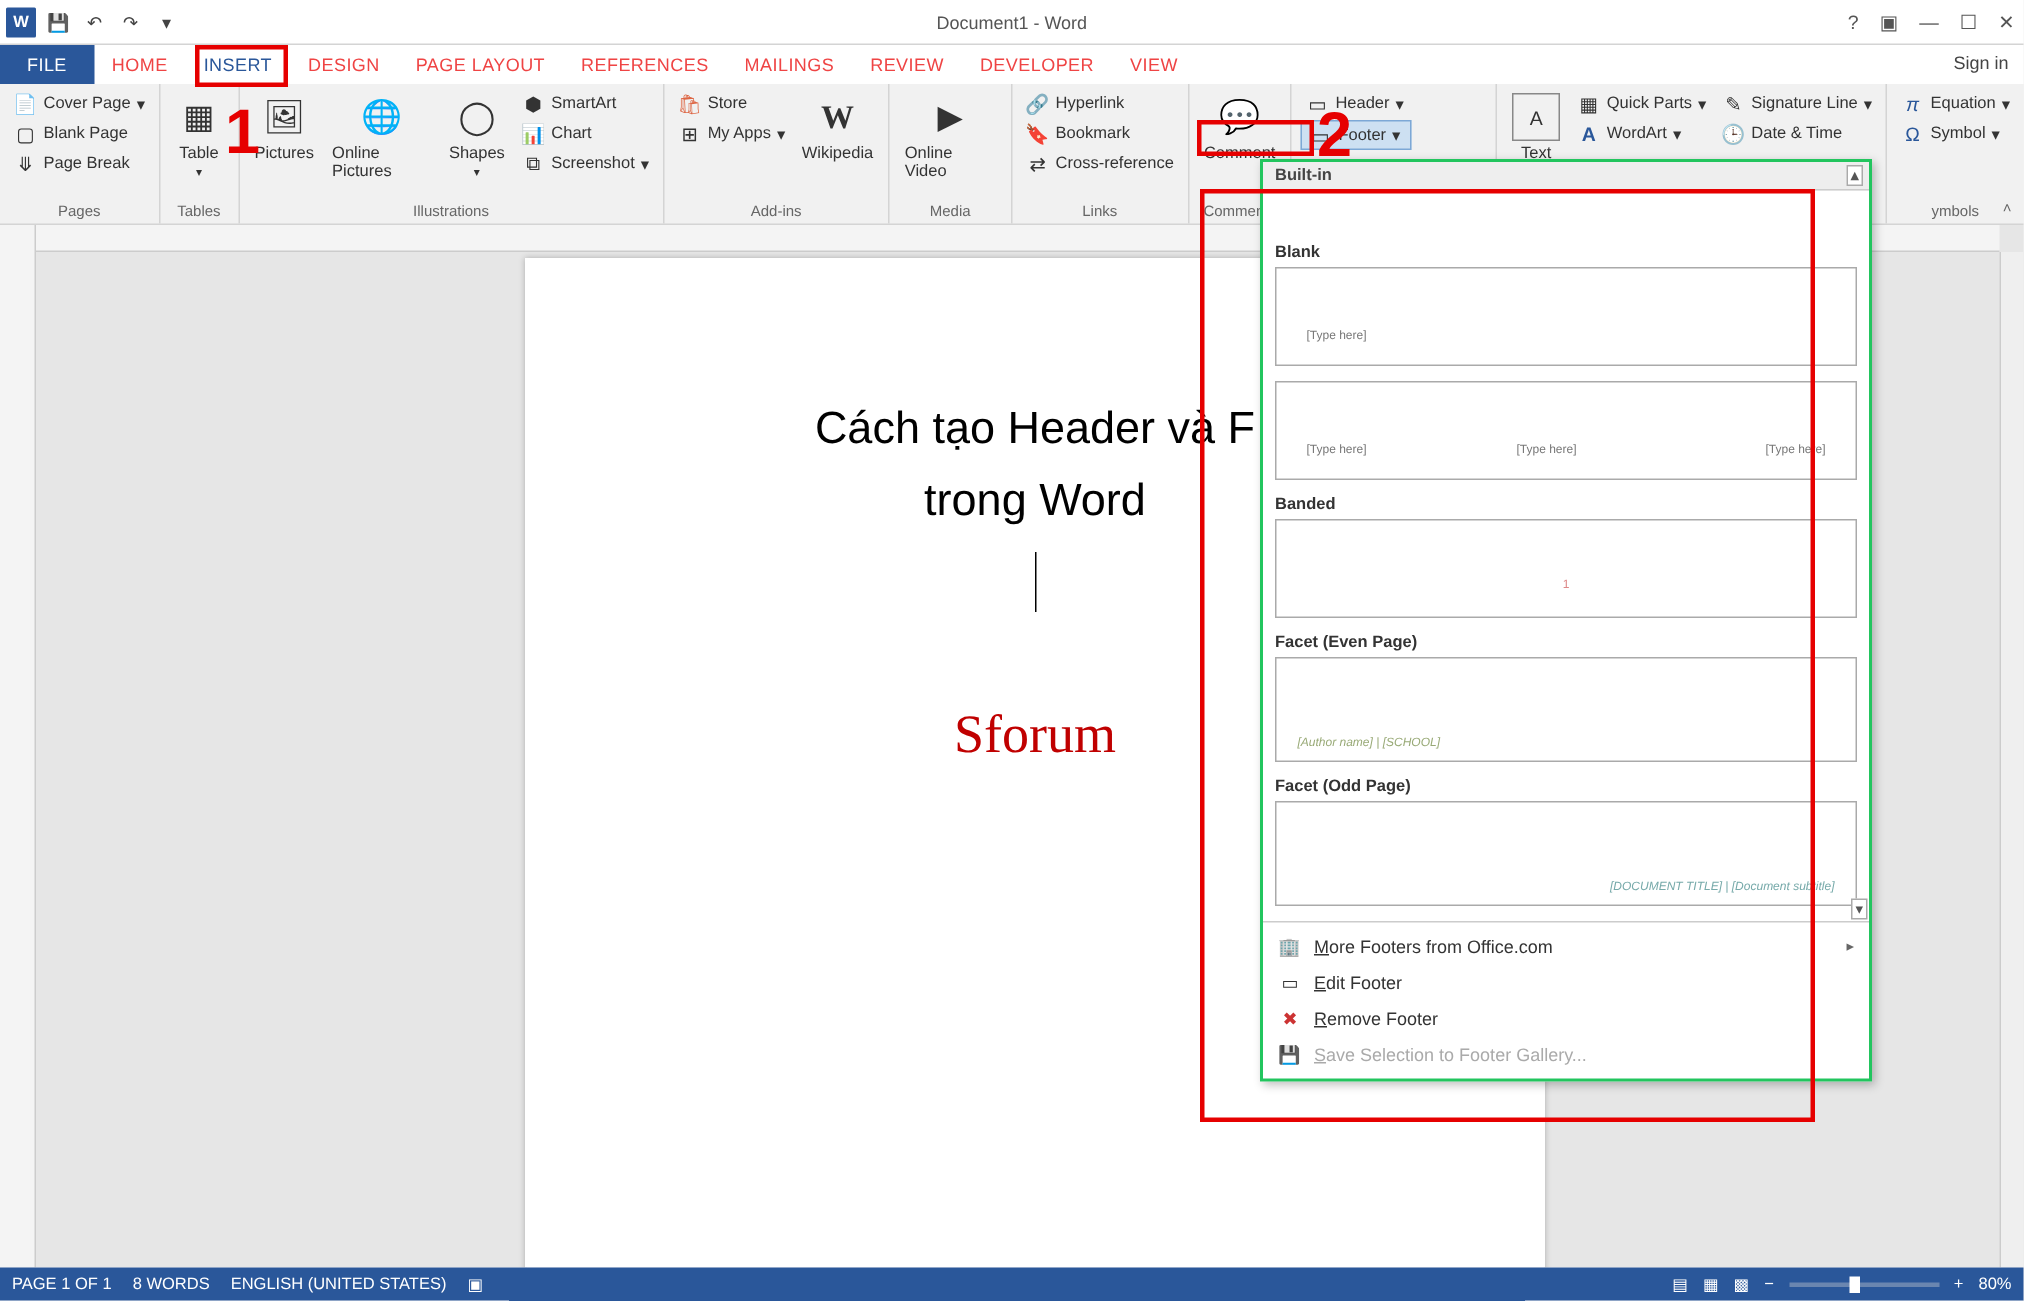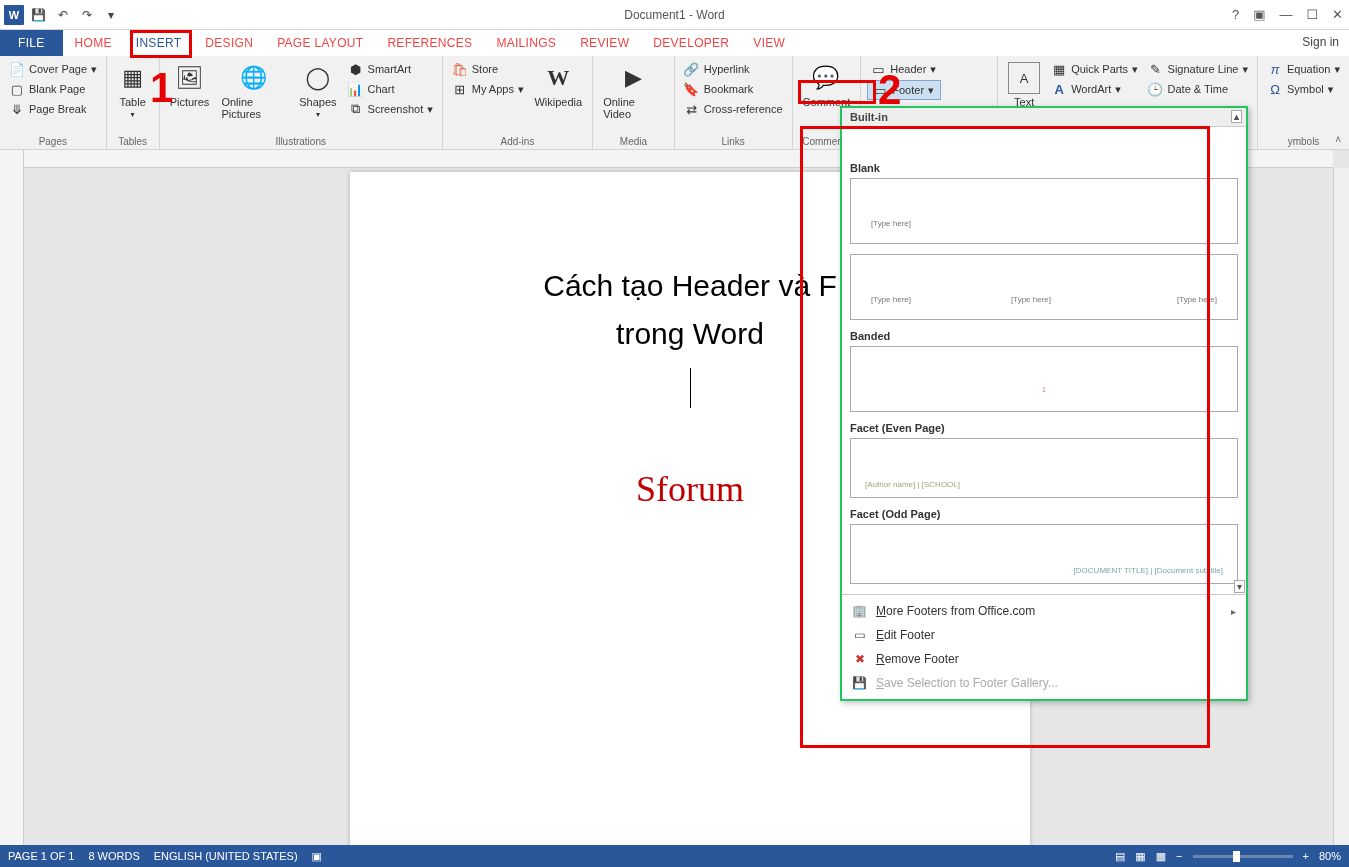--- a/index.html
+++ b/index.html
@@ -44,21 +44,21 @@
 .zoom-slider { width: 100px; height: 3px; background: #6a86b0; position: relative; }
 .zoom-thumb { width: 7px; height: 11px; background: #fff; position: absolute; left: 40px; top: -4px; }
 
 
 .gallery { position: absolute; left: 840px; top: 106px; width: 408px; background: #fff; border: 2px solid #22c55e; box-shadow: 2px 2px 6px rgba(0,0,0,0.25); z-index: 20; }
 .gal-header { background: #eeeeee; padding: 3px 8px; font-size: 11px; font-weight: bold; color: #444; border-bottom: 1px solid #ccc; position: relative; }
 .gal-header .up { position: absolute; right: 4px; top: 2px; font-size: 10px; color: #555; border: 1px solid #aaa; padding: 0 2px; background:#fff; }
 .gal-body { max-height: 632px; overflow: hidden; padding: 4px 8px 0 8px; position: relative; margin-top: 29px; }
 .gal-item-title { font-size: 11px; font-weight: bold; color: #333; margin: 2px 0 4px 0; }
 .gal-preview { border: 1px solid #aaa; background: #fff; margin-bottom: 10px; height: 66px; position: relative; font-size: 8px; color: #777; text-align: right; }
-.gal-preview.tall { height: 60px; }
+.gal-preview.tall { height: 70px; font-style: italic; }
 .gal-preview .ph { position: absolute; }
 .gal-scroll-dn { position: absolute; right: 1px; bottom: 1px; font-size: 10px; color: #555; border: 1px solid #aaa; padding: 0 2px; background:#fff; }
 .gal-menu { border-top: 1px solid #ccc; padding: 4px 0; }
 .gal-menu-item { display: flex; align-items: center; gap: 8px; padding: 4px 10px; font-size: 12px; color: #333; }
 .gal-menu-item.disabled { color: #aaa; }
 .gal-menu-item .ic { width: 16px; height: 16px; display:flex; align-items:center; justify-content:center; font-size:12px; }
 .gal-menu-item .arrow { margin-left: auto; font-size: 10px; color: #666; }
 .underline-first::first-letter { text-decoration: underline; }
 
 

